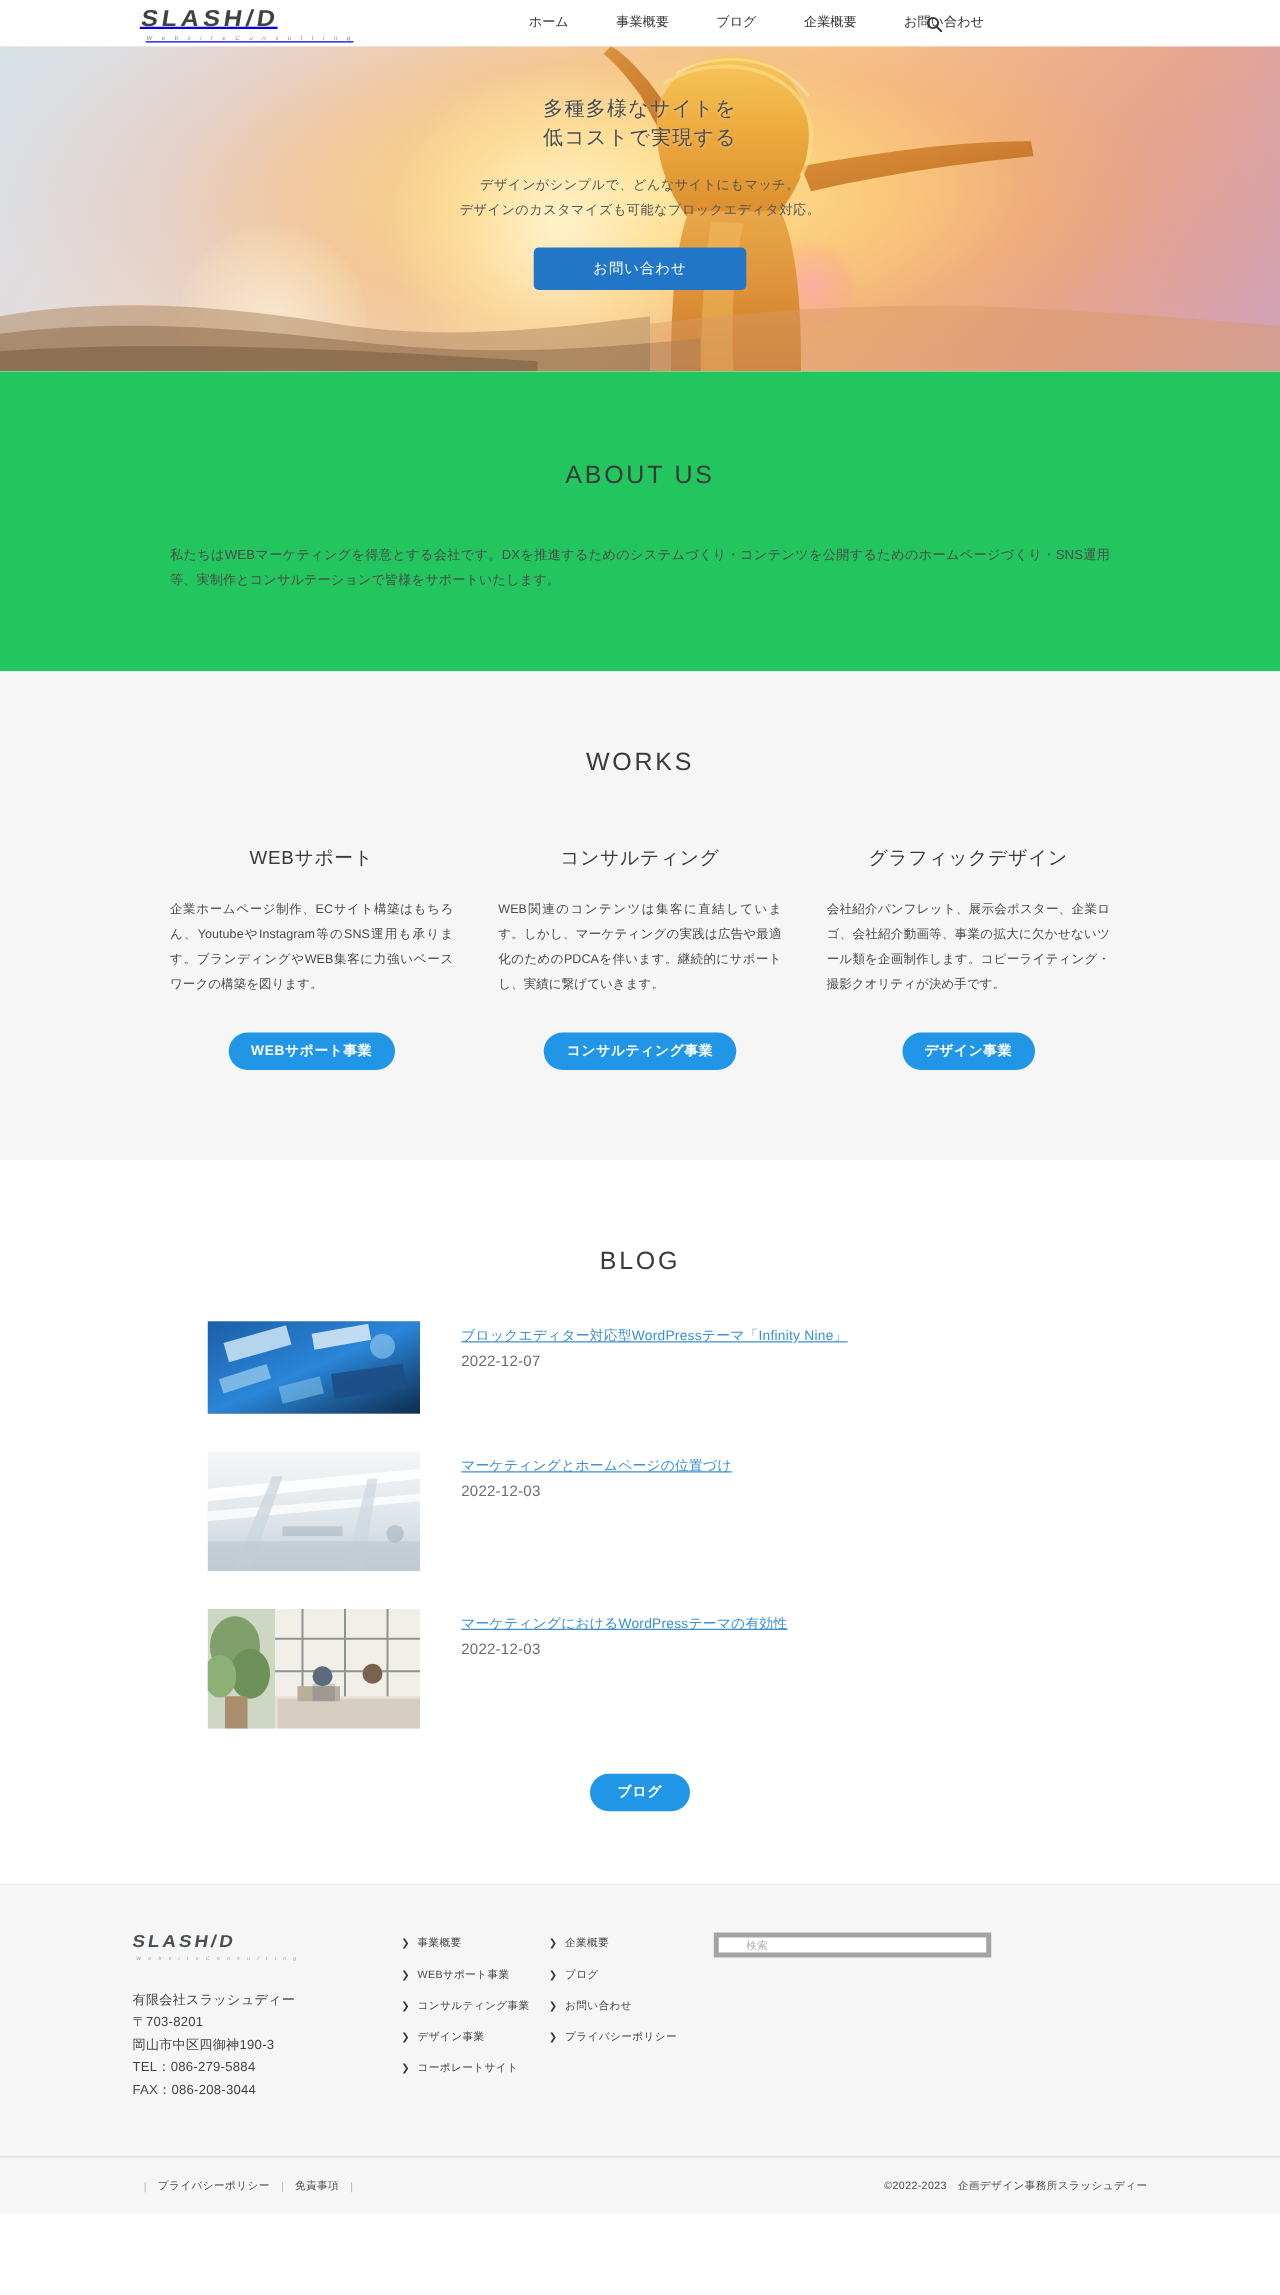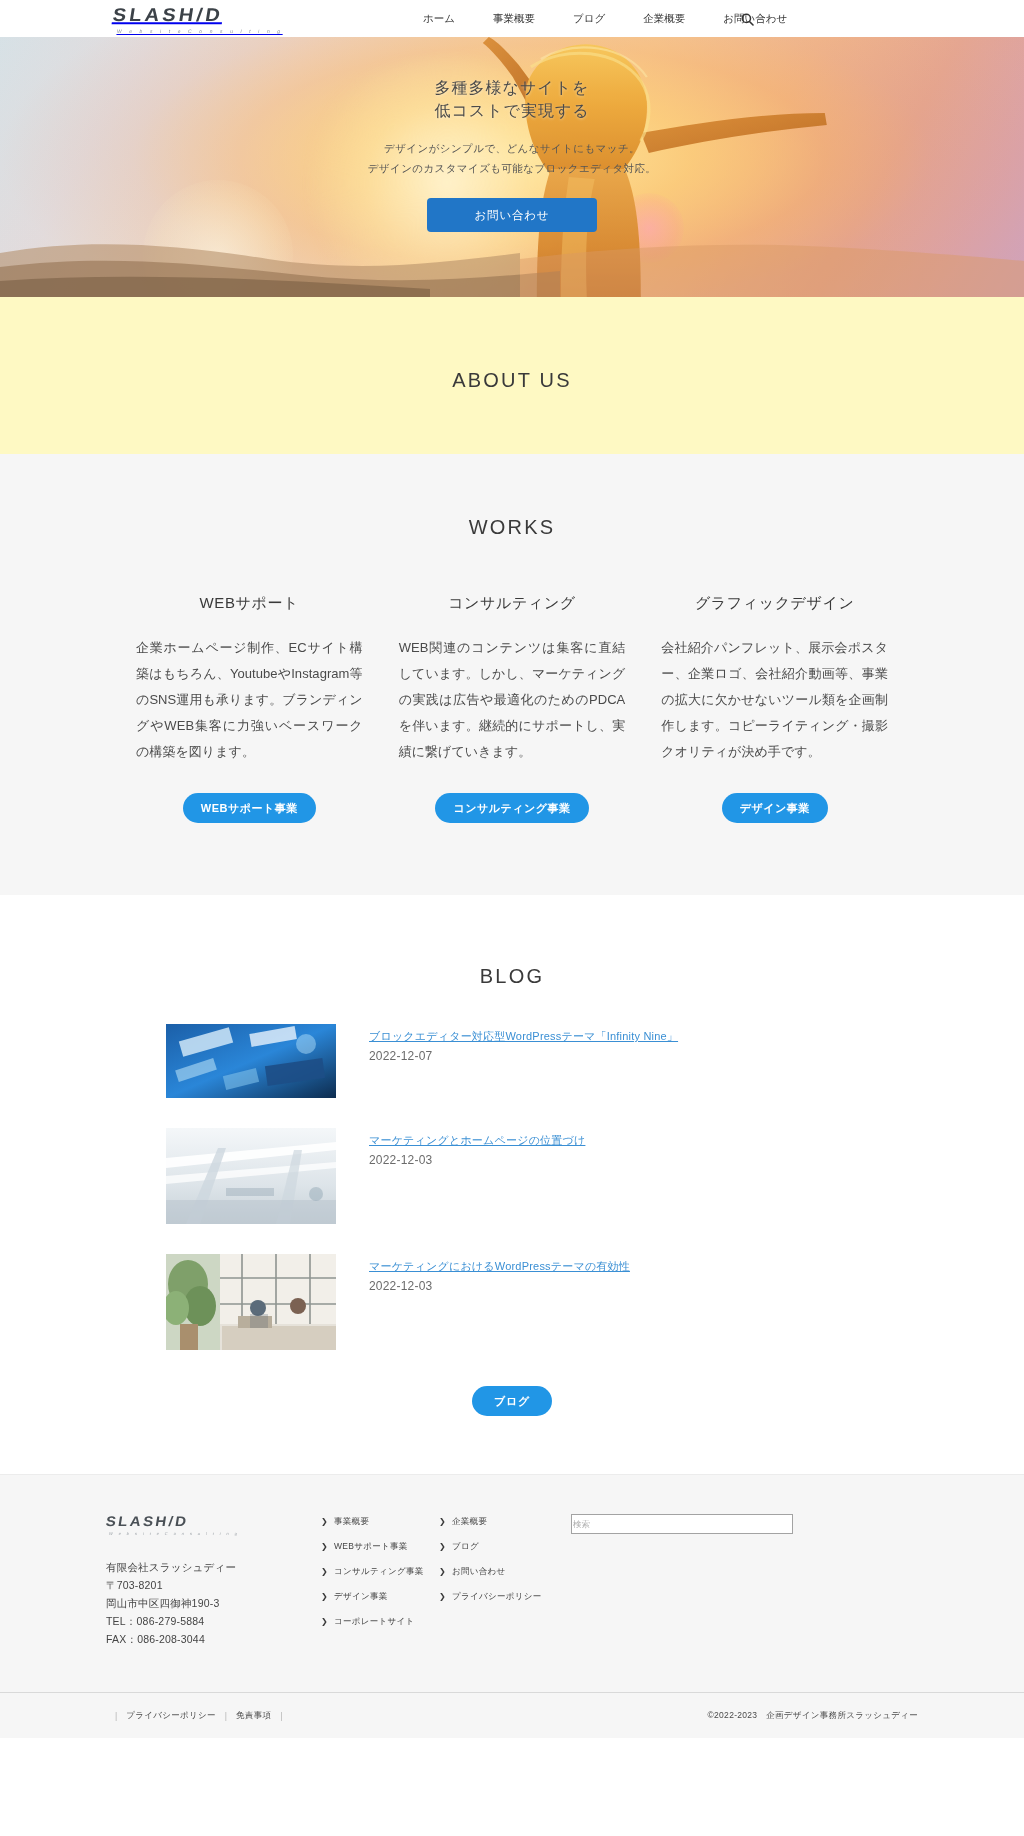--- a/index.html
+++ b/index.html
@@ -174,21 +174,21 @@
     line-height: 34px;
     cursor: pointer;
     letter-spacing: 0.8px;
     font-family: inherit;
   }
 
   
   .section { width: 1024px; }
   .section-inner { width: 752px; margin: 0 auto; }
 
-  .about { background: #fef9c3; padding: 72px 0 62px; }
+  .about { background: #22c55e; padding: 72px 0 62px; }
   .sec-title {
     text-align: center;
     font-size: 20px;
     font-weight: 400;
     letter-spacing: 2.2px;
     color: #3a3a3a;
   }
   .about-text {
     margin-top: 42px;
     font-size: 10.5px;
@@ -207,21 +207,21 @@
   }
   .work-col { flex: 1; text-align: center; }
   .work-title {
     font-size: 15px;
     font-weight: 400;
     color: #3a3a3a;
     letter-spacing: 0.6px;
   }
   .work-body {
     margin-top: 22px;
-    font-size: 13px;
+    font-size: 10px;
     line-height: 2.0;
     color: #4a4a4a;
     text-align: justify;
     letter-spacing: 0.05px;
   }
   .work-btn {
     display: inline-block;
     margin-top: 28px;
     background: #2196e6;
     color: #ffffff;
@@ -339,25 +339,25 @@
   .f-chev {
     color: #3a3a3a;
     font-size: 8px;
     margin-right: 6px;
     line-height: 1;
   }
   .f-col-right { flex: 1; padding-top: 0; padding-left: 22px; }
   .f-search {
     width: 222px;
     height: 20px;
-    border: 1px solid #a3a3a3;
+    border: 4px solid #a3a3a3;
     background: #ffffff;
     font-size: 8.5px;
     color: #333;
-    padding: 0 1px;
+    padding: 0 22px;
     font-family: inherit;
     outline: none;
   }
   .f-search::placeholder { color: #b0b0b0; }
   .f-social {
     margin-top: 24px;
     width: 222px;
   }
   .f-social-item {
     display: flex;
@@ -490,20 +490,21 @@
         <span>デザインがシンプルで、どんなサイトにもマッチ。</span><br>
         <span>デザインのカスタマイズも可能なブロックエディタ対応。</span>
       </p>
       <button class="hero-btn">お問い合わせ</button>
     </div>
   </section>
 
   <section class="section about">
     <div class="section-inner">
       <h2 class="sec-title">ABOUT US</h2>
+      <p class="about-text">私たちはWEBマーケティングを得意とする会社です。DXを推進するためのシステムづくり・コンテンツを公開するためのホームページづくり・SNS運用等、実制作とコンサルテーションで皆様をサポートいたします。</p>
     </div>
   </section>
 
   <section class="section works">
     <div class="section-inner">
       <h2 class="sec-title">WORKS</h2>
       <div class="works-grid">
 
         <div class="work-col">
           <h3 class="work-title">WEBサポート</h3>

